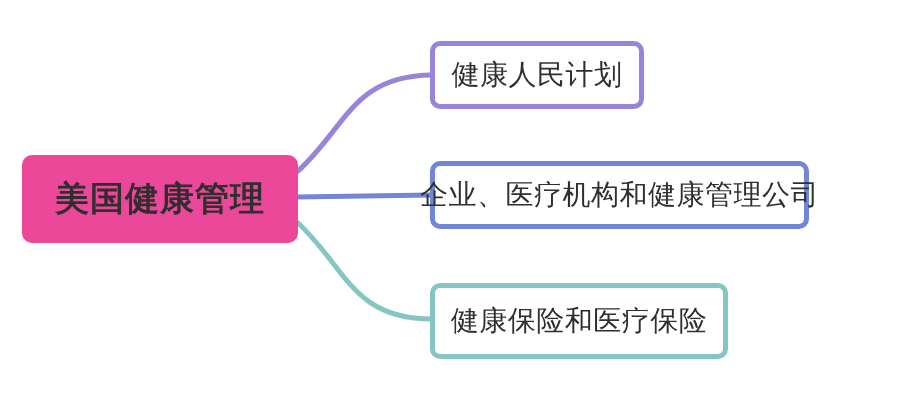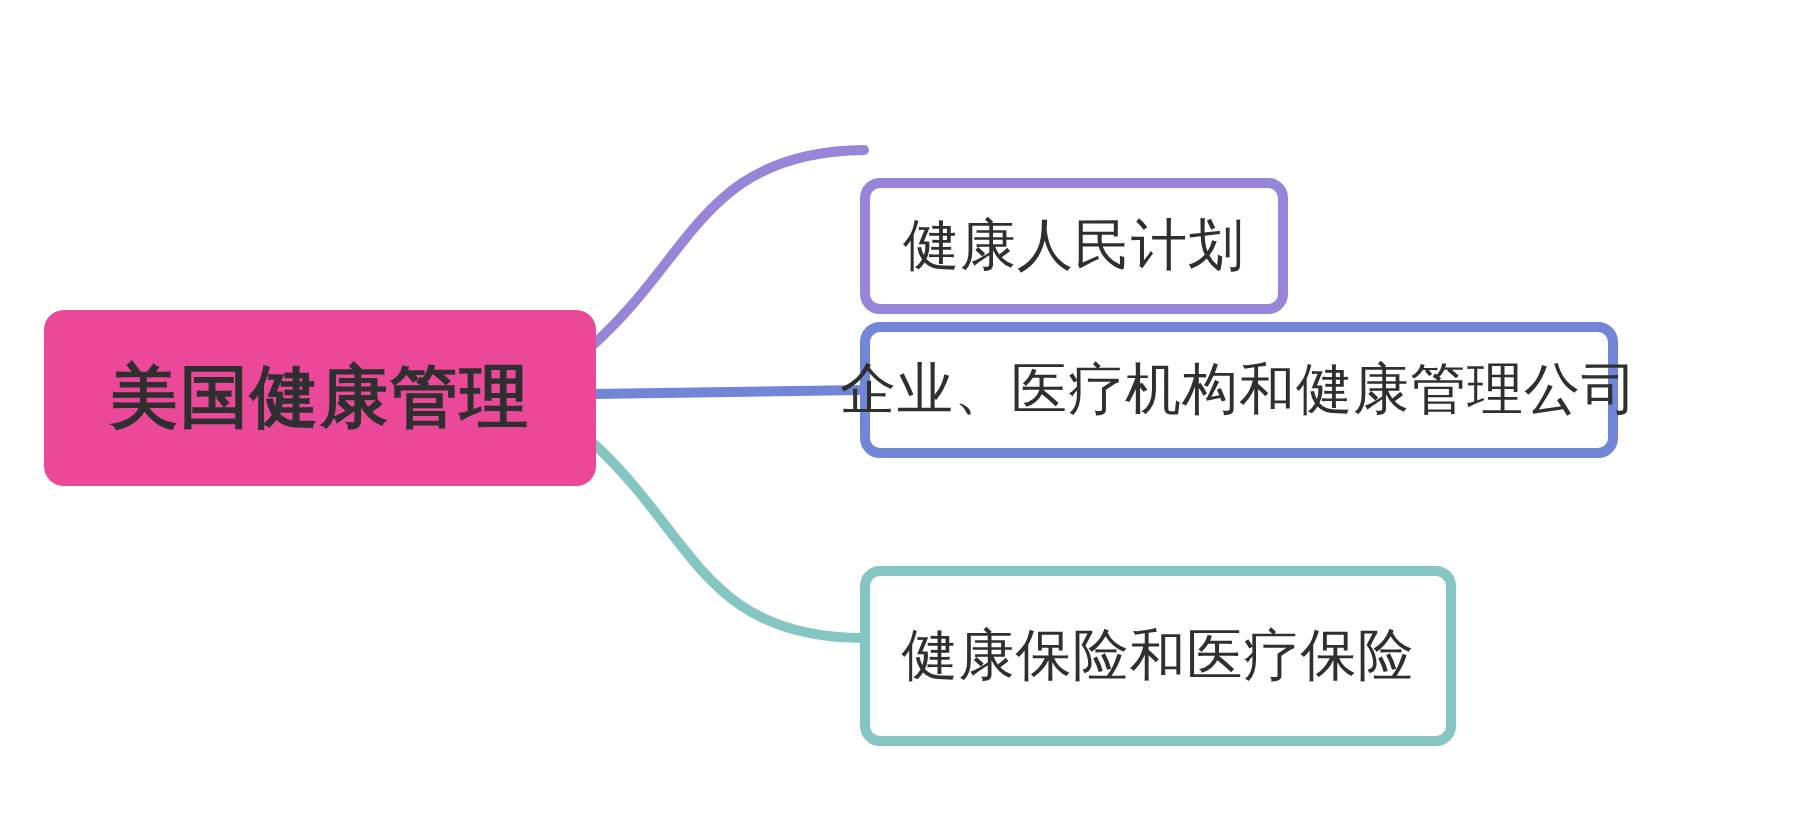--- a/index.html
+++ b/index.html
@@ -44,23 +44,23 @@
   }
   .branch-node {
     background: #ffffff;
     border-style: solid;
     border-width: 5px;
     border-radius: 10px;
     font-size: 28px;
     font-weight: 500;
     letter-spacing: 0.5px;
   }
-  .branch-0 { left: 430px; top: 41px;  width: 214px; height: 68px; margin-top: 48px; }
+  .branch-0 { left: 430px; top: 41px;  width: 214px; height: 68px; }
   .branch-1 { left: 430px; top: 161px; width: 379px; height: 68px; }
-  .branch-2 { left: 430px; top: 283px; width: 298px; height: 90px; }
+  .branch-2 { left: 430px; top: 283px; width: 298px; height: 76px; }
 </style>
 </head>
 <body>
 
 <div class="canvas">
 
   <svg class="connectors" width="898" height="418" viewBox="0 0 898 418">
     <path d="M 297 172 C 347 127, 352 76, 432 75" fill="none" stroke-width="5" stroke-linecap="round" stroke="#9885d9"></path>
     <path d="M 296 197 L 432 195" fill="none" stroke-width="5" stroke-linecap="round" stroke="#7186d6"></path>
     <path d="M 297 222 C 347 268, 352 319, 432 319" fill="none" stroke-width="5" stroke-linecap="round" stroke="#85c6c2"></path>

